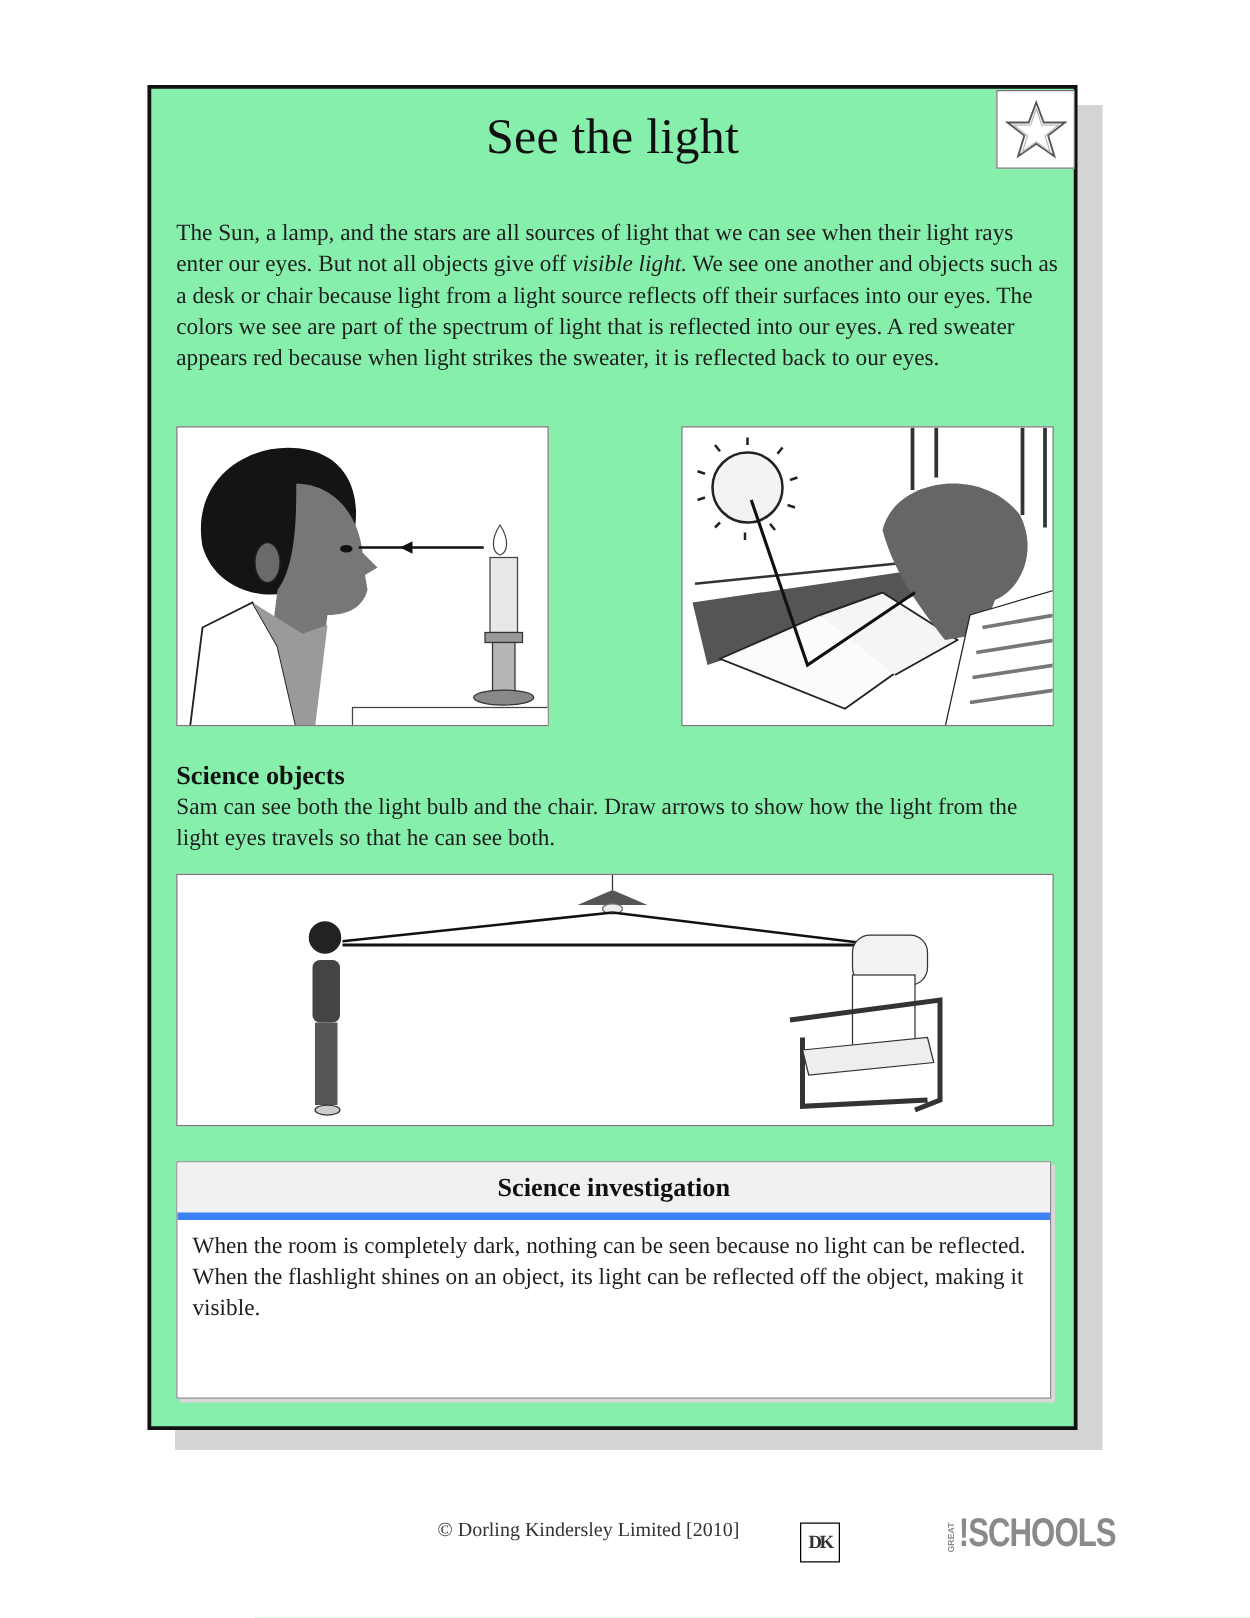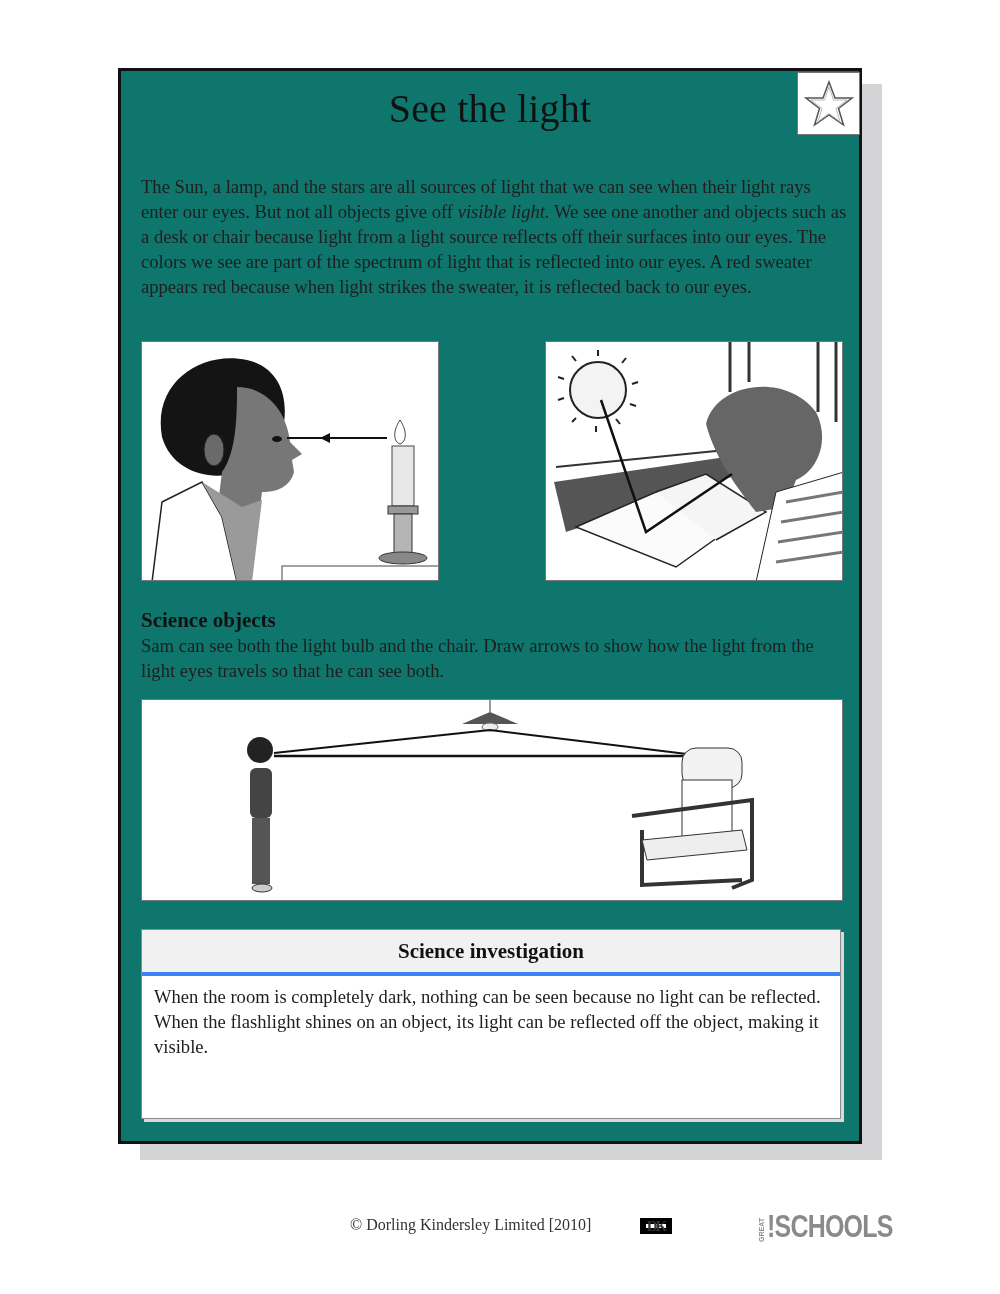--- a/index.html
+++ b/index.html
@@ -1,36 +1,36 @@
 <!DOCTYPE html>
 <html><head>
 <meta charset="utf-8">
 <style>
   * { box-sizing: border-box; margin: 0; padding: 0; }
   html, body { width: 1000px; height: 1294px; background: #ffffff; overflow: hidden; }
   body { position: relative; font-family: "Liberation Serif", "DejaVu Serif", serif; color: #1a1a1a; }
 
   .shadow { position: absolute; left: 140px; top: 84px; width: 742px; height: 1076px; background: #d4d4d6; }
-  .sheet { position: absolute; left: 118px; top: 68px; width: 744px; height: 1076px; background: #0f766e; border: 3px solid #111; }
+  .sheet { position: absolute; left: 118px; top: 68px; width: 744px; height: 1076px; background: #86efac; border: 3px solid #111; }
 
   .title { position: absolute; left: 0; right: 0; top: 14px; text-align: center; font-size: 40px; font-weight: normal; letter-spacing: 0.2px; color: #111; }
   .star-box { position: absolute; left: 676px; top: 1px; width: 63px; height: 63px; border: 1px solid #777; background: #fff; display:flex; align-items:center; justify-content:center; }
 
   .h2 { position: absolute; left: 20px; font-size: 21px; font-weight: bold; color: #111; }
   .para { position: absolute; left: 20px; width: 710px; font-size: 18.6px; line-height: 25px; color: #1e1e1e; }
   .para i { font-style: italic; }
 
   .figure { position: absolute; border: 1px solid #777; background: #fff; overflow: hidden; }
 
   .invest { position: absolute; left: 20px; top: 858px; width: 700px; height: 190px; border: 1px solid #8a8a8a; background: #fff; box-shadow: 3px 3px 0 #d8d8d8; }
-  .invest-head { height: 46px; background: #f1f1f1; border-bottom: 4px solid #3b82f6; display:flex; align-items:center; justify-content:center; font-size: 21px; font-weight: bold; color: #111; }
+  .invest-head { height: 46px; background: #f1f1f1; border-bottom: 6px solid #3b82f6; display:flex; align-items:center; justify-content:center; font-size: 21px; font-weight: bold; color: #111; }
   .invest-body { padding: 8px 12px; font-size: 18.6px; line-height: 25px; color: #1e1e1e; }
 
   .footer { position: absolute; top: 1216px; left: 350px; font-size: 16px; color: #333; }
-  .dk { position: absolute; top: 1218px; left: 640px; width: 32px; height: 16px; border: 6px solid #000000; font-family: "Liberation Serif", serif; font-size: 15px; font-weight: bold; letter-spacing: -2px; display:flex; align-items:center; justify-content:center; color:#333; }
+  .dk { position: absolute; top: 1218px; left: 640px; width: 32px; height: 32px; border: 1px solid #000000; font-family: "Liberation Serif", serif; font-size: 15px; font-weight: bold; letter-spacing: -2px; display:flex; align-items:center; justify-content:center; color:#333; }
   .gs { position: absolute; top: 1210px; left: 758px; display:flex; align-items:flex-end; color: #8a8a8a; }
   .gs .great { font-family: "Liberation Sans", sans-serif; font-size: 7px; font-weight: bold; writing-mode: vertical-rl; transform: rotate(180deg); line-height: 8px; margin-right: 1px; }
   .gs .schools { font-family: "Liberation Sans", "DejaVu Sans", sans-serif; font-size: 32px; font-weight: bold; letter-spacing: -1px; transform: scaleX(0.78); transform-origin: left bottom; line-height: 32px; }
 </style>
 </head>
 <body>
 
 <div class="shadow"></div>
 
 <div class="sheet">

